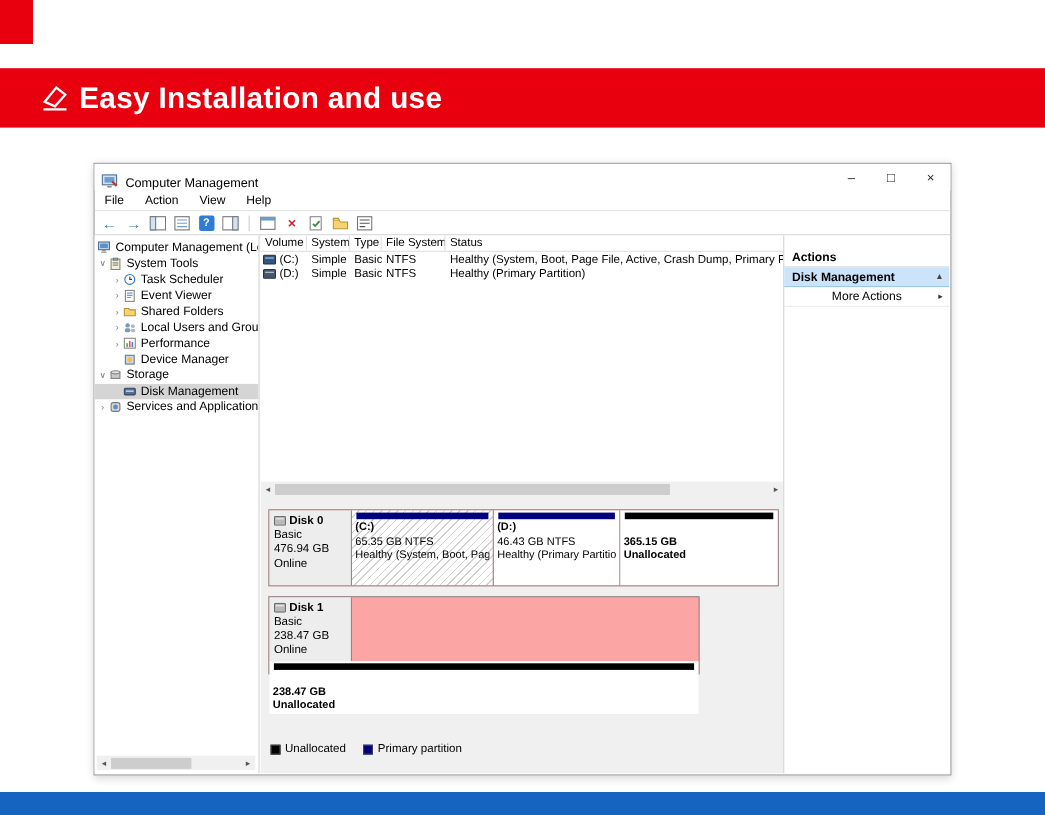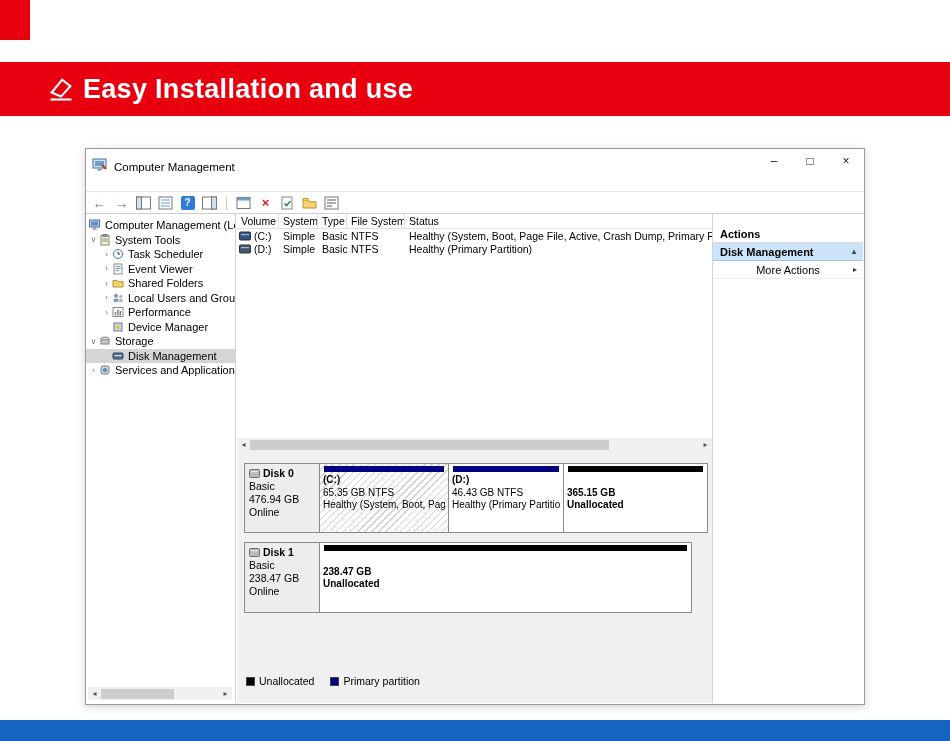--- a/index.html
+++ b/index.html
@@ -2,21 +2,21 @@
 <html><head>
 <meta charset="utf-8">
 <style>
   * { box-sizing: border-box; margin: 0; padding: 0; }
   html,body { width:950px; height:741px; }
   body { font-family:"Liberation Sans",sans-serif; background:#fff; overflow:hidden; }
   .page { position:relative; width:950px; height:741px; background:#fff; overflow:hidden; }
 
   
   .corner-red { position:absolute; left:0; top:0; width:30px; height:40px; background:#e8000f; }
-  .banner { position:absolute; left:0; top:62px; width:100%; height:54px; background:#e8000f; color:#fff; display:flex; align-items:center; padding-left:47px; }
+  .banner { position:absolute; left:0; top:62px; width:100%; height:54px; background:#e8000f; color:#fff; display:flex; align-items:center; padding-left:36px; }
   .banner svg { width:28px; height:28px; }
   .banner h1 { font-size:27px; font-weight:700; margin-left:8px; letter-spacing:0.3px; }
 
   
   .bottom-strip { position:absolute; left:0; bottom:0; width:100%; height:21px; background:#1565c0; }
 
   
   .window { position:absolute; left:85px; top:148px; width:780px; height:557px; background:#fff; border:1px solid #9b9b9b; box-shadow:0 2px 8px rgba(0,0,0,.18); font-size:11px; color:#000; }
   .titlebar { position:absolute; top:0; left:0; right:0; height:24px; display:flex; align-items:flex-end; padding-left:6px; background:#fff; }
   .titlebar .app-icon { width:16px; height:16px; }
@@ -58,21 +58,21 @@
   .vh-cell { border-right:1px solid #e0e0e0; padding:1px 12px 0 4px; overflow:hidden; white-space:nowrap; }
   .c1{width:42px;flex:none;} .c2{width:39px;flex:none;} .c3{width:29px;flex:none;} .c4{width:58px;flex:none;} .c5{flex:1;border-right:none;}
   .vol-row { height:13.5px; display:flex; align-items:center; font-size:10.5px; }
   .vr-cell { padding-left:4px; white-space:nowrap; overflow:hidden; }
   .vol-ic { display:flex; align-items:center; padding-left:2px; }
   .vol-ic svg { width:12px; height:10px; margin-right:3px; flex:none; }
   .mid-hscroll { position:absolute; top:224px; left:0; right:0; height:13px; display:flex; background:#f0f0f0; align-items:center; }
 
   .disk-box { position:absolute; left:7px; border:1px solid #8a8a8a; background:#fca5a5; display:flex; }
   .dbox0 { top:249px; width:464px; height:70px; }
-  .dbox1 { top:328px; width:448px; height:71px; }
+  .dbox1 { top:328px; width:392px; height:71px;flex-direction:column; }
   .disk-label { width:75px; flex:none; background:#ededed; border-right:1px solid #8a8a8a; padding:3px 4px; font-size:10.5px; line-height:13px; }
   .disk-name { font-weight:bold; display:flex; align-items:center; gap:3px; }
   .disk-name svg { width:11px; height:9px; }
   .parts { flex:1; display:flex; }
   .part { position:relative; border-right:1px solid #8a8a8a; padding:1px 3px 0 3px; overflow:hidden; background:#fff; }
   .part:last-child { border-right:none;font-weight:bold; }
   .pw1 { width:129px; flex:none; } .pw2 { width:115px; flex:none; } .pw3 { flex:1; }
   .cbar { height:6px; margin:1px 1px 2px 1px; }
   .bar-navy { background:#000080; } .bar-black { background:#000000; }
   .pline { font-size:10px; line-height:12.5px; white-space:nowrap; overflow:hidden; }
@@ -116,20 +116,26 @@
         <path d="M10 8 l4 4" stroke="#c0392b" stroke-width="2"></path>
       </svg>
       <span class="tb-title">Computer Management</span>
       <div class="win-controls">
         <div class="win-btn">–</div>
         <div class="win-btn">□</div>
         <div class="win-btn">×</div>
       </div>
     </div>
 
+    <div class="menubar">
+      <span>File</span>
+      <span>Action</span>
+      <span>View</span>
+      <span>Help</span>
+    </div>
 
     <div class="toolbar">
       <span class="ticon arrow-blue">←</span>
       <span class="ticon arrow-blue">→</span>
       <span class="ticon">
         <svg viewBox="0 0 15 14">
             <rect x="0.5" y="1" width="14" height="12" fill="#fff" stroke="#777"></rect>
             <rect x="0.5" y="1" width="5" height="12" fill="#cfe3f5" stroke="#777"></rect>
           </svg>
       </span>

